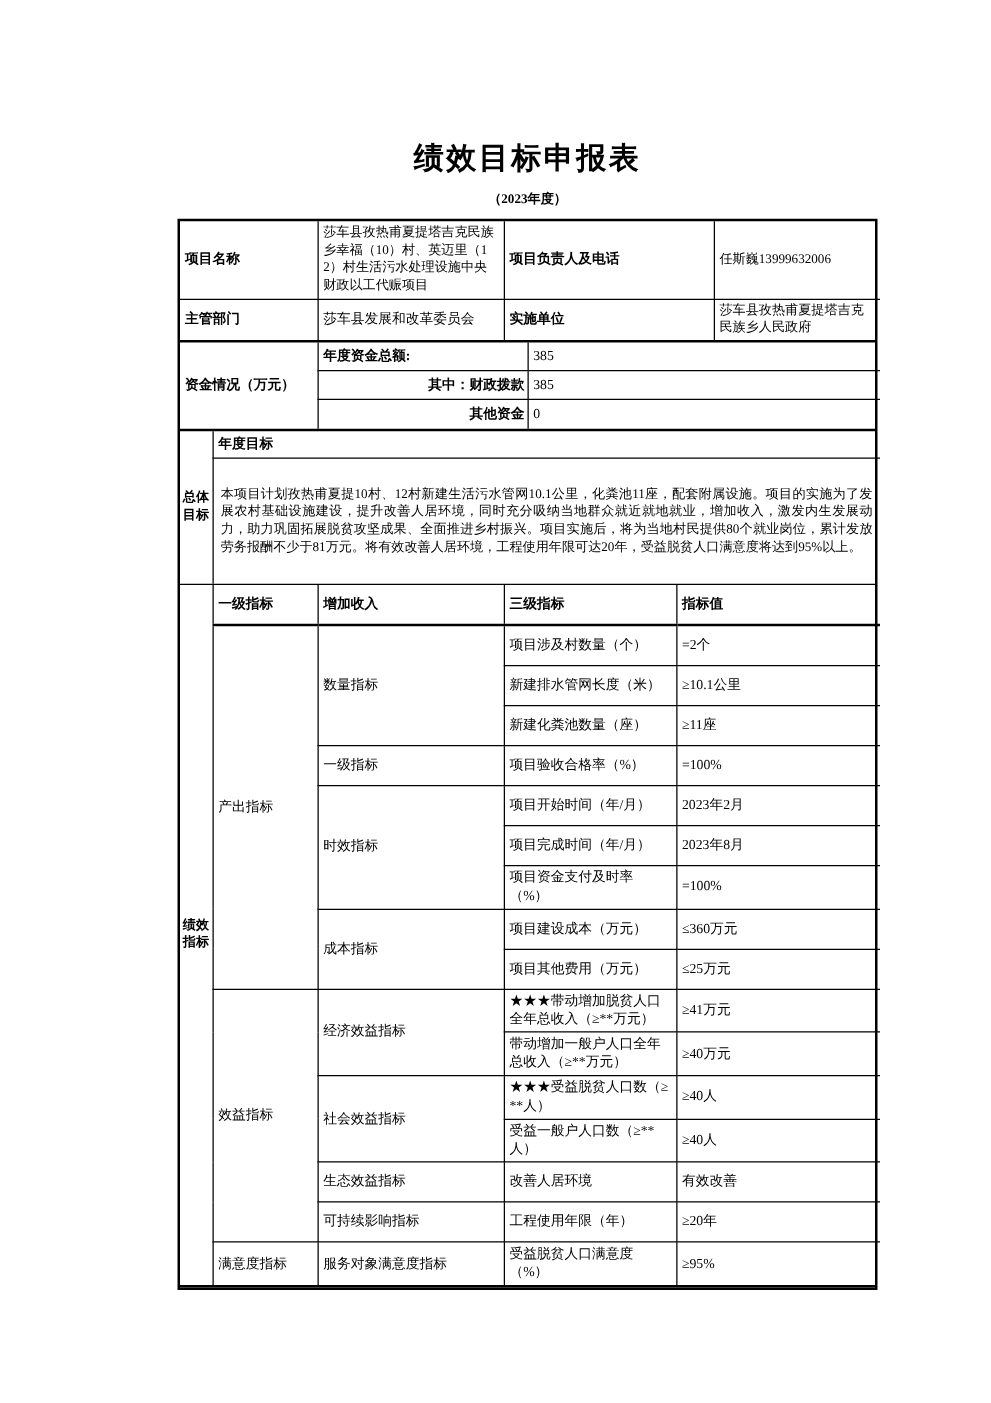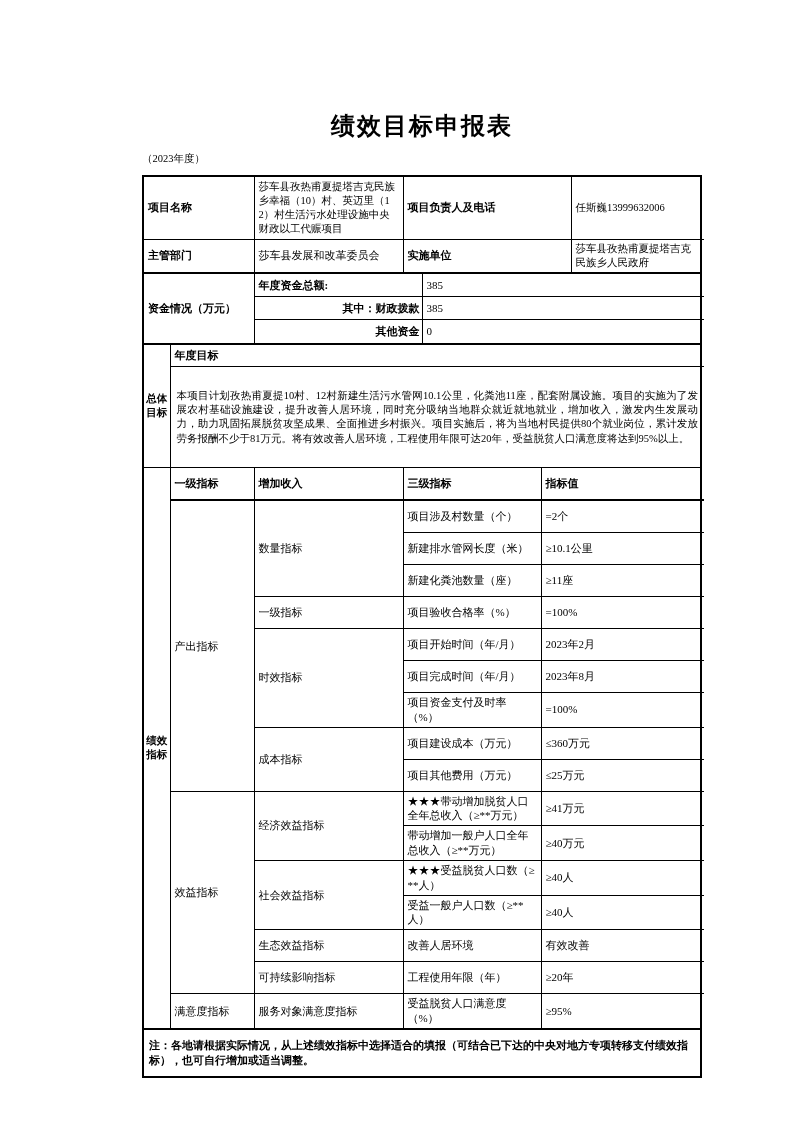--- a/index.html
+++ b/index.html
@@ -1,21 +1,21 @@
 <!DOCTYPE html>
 <html><head>
 <meta charset="utf-8">
 <style>
   html,body{margin:0;padding:0;background:#fff;}
   body{width:793px;height:1122px;position:relative;
        font-family:"Liberation Serif","DejaVu Serif",serif;color:#000;
        -webkit-print-color-adjust:exact;}
   .doc{position:absolute;left:142px;top:110px;width:560px;}
   .title{font-size:24px;font-weight:bold;text-align:center;margin:0 0 10px 0;letter-spacing:2px;}
-  .subtitle{font-size:10.5px;text-align:left;margin:0 0 9px 0;}
+  .subtitle{font-size:10.5px;text-align:center;margin:0 0 9px 0;font-weight:bold;}
   .form{width:560px;box-sizing:border-box;border:2px solid #000;background:#fff;}
   table.t{width:100%;table-layout:fixed;border-collapse:collapse;border-style:hidden;font-size:11px;}
   table.t td{border:1px solid #000;vertical-align:middle;padding:2px 4px;line-height:1.35;word-break:break-all;}
   .hr1{height:1px;background:#000;}
   .hr2{height:2px;background:#000;}
   .b{font-weight:bold;}
   .c{text-align:left;}
   .l{text-align:left;}
   .r{text-align:right;padding-right:2px !important;}
   .small{font-size:10.5px;}
@@ -191,22 +191,15 @@
         <tr class="h32">
           <td class="c">满意度指标</td>
           <td class="c">服务对象满意度指标</td>
           <td class="l">受益脱贫人口满意度（%）</td>
           <td class="c">≥95%</td>
         </tr>
       </tbody>
     </table>
     <div class="hr2"></div>
 
-    <table class="t">
-      <tbody>
-        <tr>
-          <td class="note l">注：各地请根据实际情况，从上述绩效指标中选择适合的填报（可结合已下达的中央对地方专项转移支付绩效指标），也可自行增加或适当调整。</td>
-        </tr>
-      </tbody>
-    </table>
 
   </div>
 </div>
 
 </body></html>

